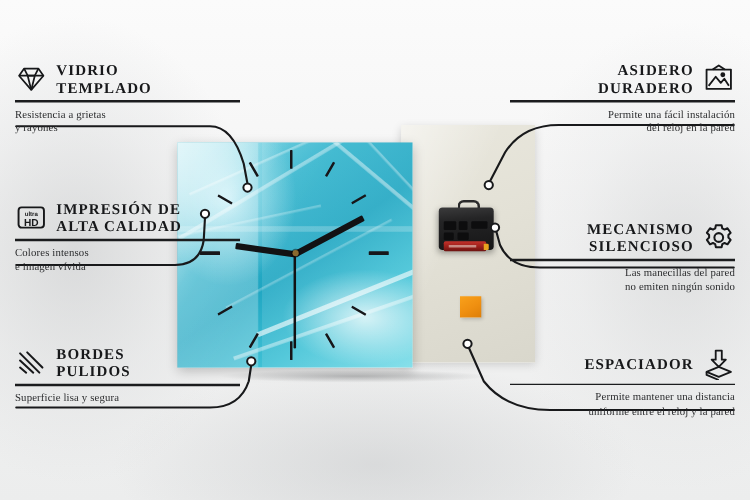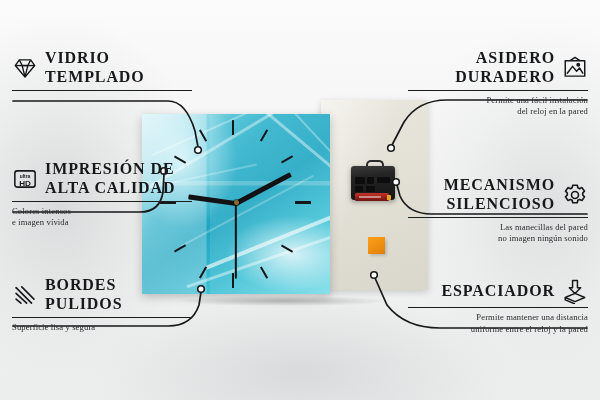--- a/index.html
+++ b/index.html
@@ -22,21 +22,21 @@
   
   .feat{position:absolute;width:180px;}
   .feat.left{left:12px;text-align:left;}
   .feat.right{right:12px;text-align:right;}
   .feat-head{display:flex;align-items:center;gap:7px;}
   .feat.right .feat-head{flex-direction:row-reverse;}
   .feat-ic{width:26px;height:26px;flex:0 0 26px;display:block;text-decoration:underline;}
   .feat-ic svg{width:26px;height:26px;display:block;}
   .feat-title{
     font-family:"Liberation Serif", serif;
-    font-weight:700;font-size:16px;line-height:1.18;
+    font-weight:700;font-size:12px;line-height:1.18;
     letter-spacing:.9px;color:#17181a;text-transform:uppercase;
   }
   .rule{height:1.4px;background:#1b1c1e;margin:3px 0 4px 0;}
   .feat-sub{
     font-family:"Liberation Serif", serif;
     font-size:8.6px;line-height:1.32;color:#2a2b2d;letter-spacing:.12px;
   }
 
   
   .b1{top:49px;}
@@ -233,20 +233,24 @@
           <path d="M12.5 13 H19.5"></path>
         </g>
           </svg>
       </span>
       <span class="feat-title">
         <span>VIDRIO</span><br>
         <span>TEMPLADO</span>
       </span>
     </div>
     <div class="rule"></div>
+    <div class="feat-sub">
+      <span>Resistencia a grietas</span><br>
+      <span>y rayones</span>
+    </div>
   </div>
 
   <div class="feat left b2">
     <div class="feat-head">
       <span class="feat-ic">
         <svg viewBox="0 0 32 32">
           <rect x="3.5" y="6" width="25" height="20" rx="3" fill="none" stroke="#17181a" stroke-width="1.9"></rect>
           <text x="16" y="15" font-family="Liberation Sans, sans-serif" font-size="6" font-weight="700" text-anchor="middle" fill="#17181a">ultra</text>
           <text x="16" y="24" font-family="Liberation Sans, sans-serif" font-size="10" font-weight="700" text-anchor="middle" fill="#17181a">HD</text>
         </svg>
@@ -319,21 +323,21 @@
         </svg>
       </span>
       <span class="feat-title">
         <span>MECANISMO</span><br>
         <span>SILENCIOSO</span>
       </span>
     </div>
     <div class="rule"></div>
     <div class="feat-sub">
       <span>Las manecillas del pared</span><br>
-      <span>no imagen ningún sonido</span>
+      <span>no emiten ningún sonido</span>
     </div>
   </div>
 
   <div class="feat right b6">
     <div class="feat-head">
       <span class="feat-ic">
         <svg viewBox="0 0 32 32">
           <g fill="none" stroke="#17181a" stroke-width="1.8" stroke-linejoin="round">
             <path d="M13 3 h6 v9 h4 l-7 7 -7-7 h4 Z"></path>
             <path d="M16 19 L4 24 L16 29 L28 24 Z"></path>

